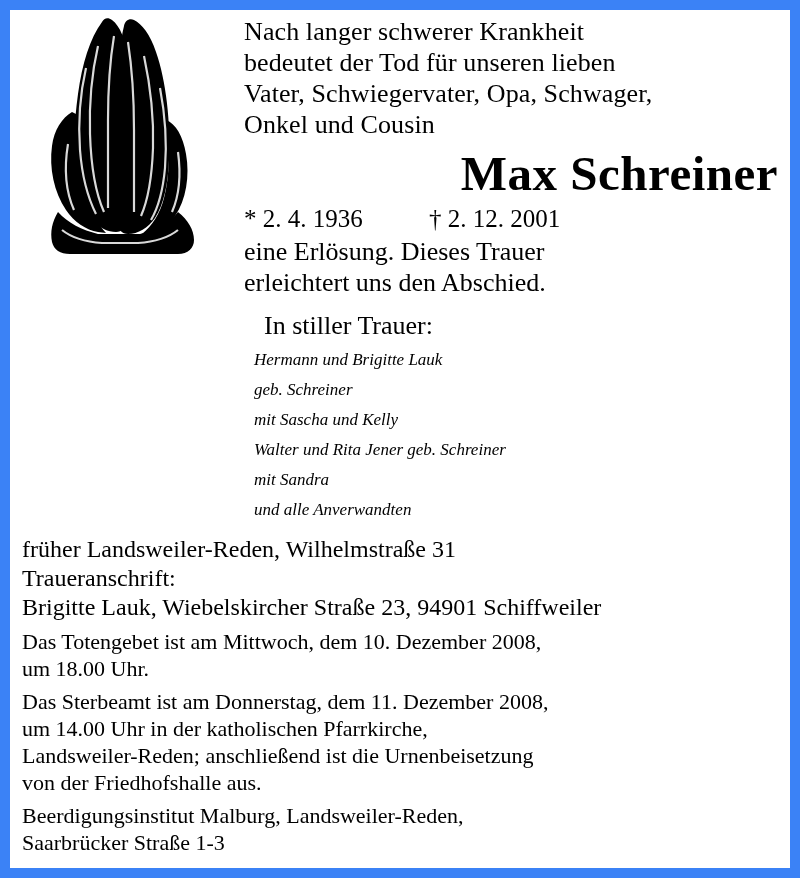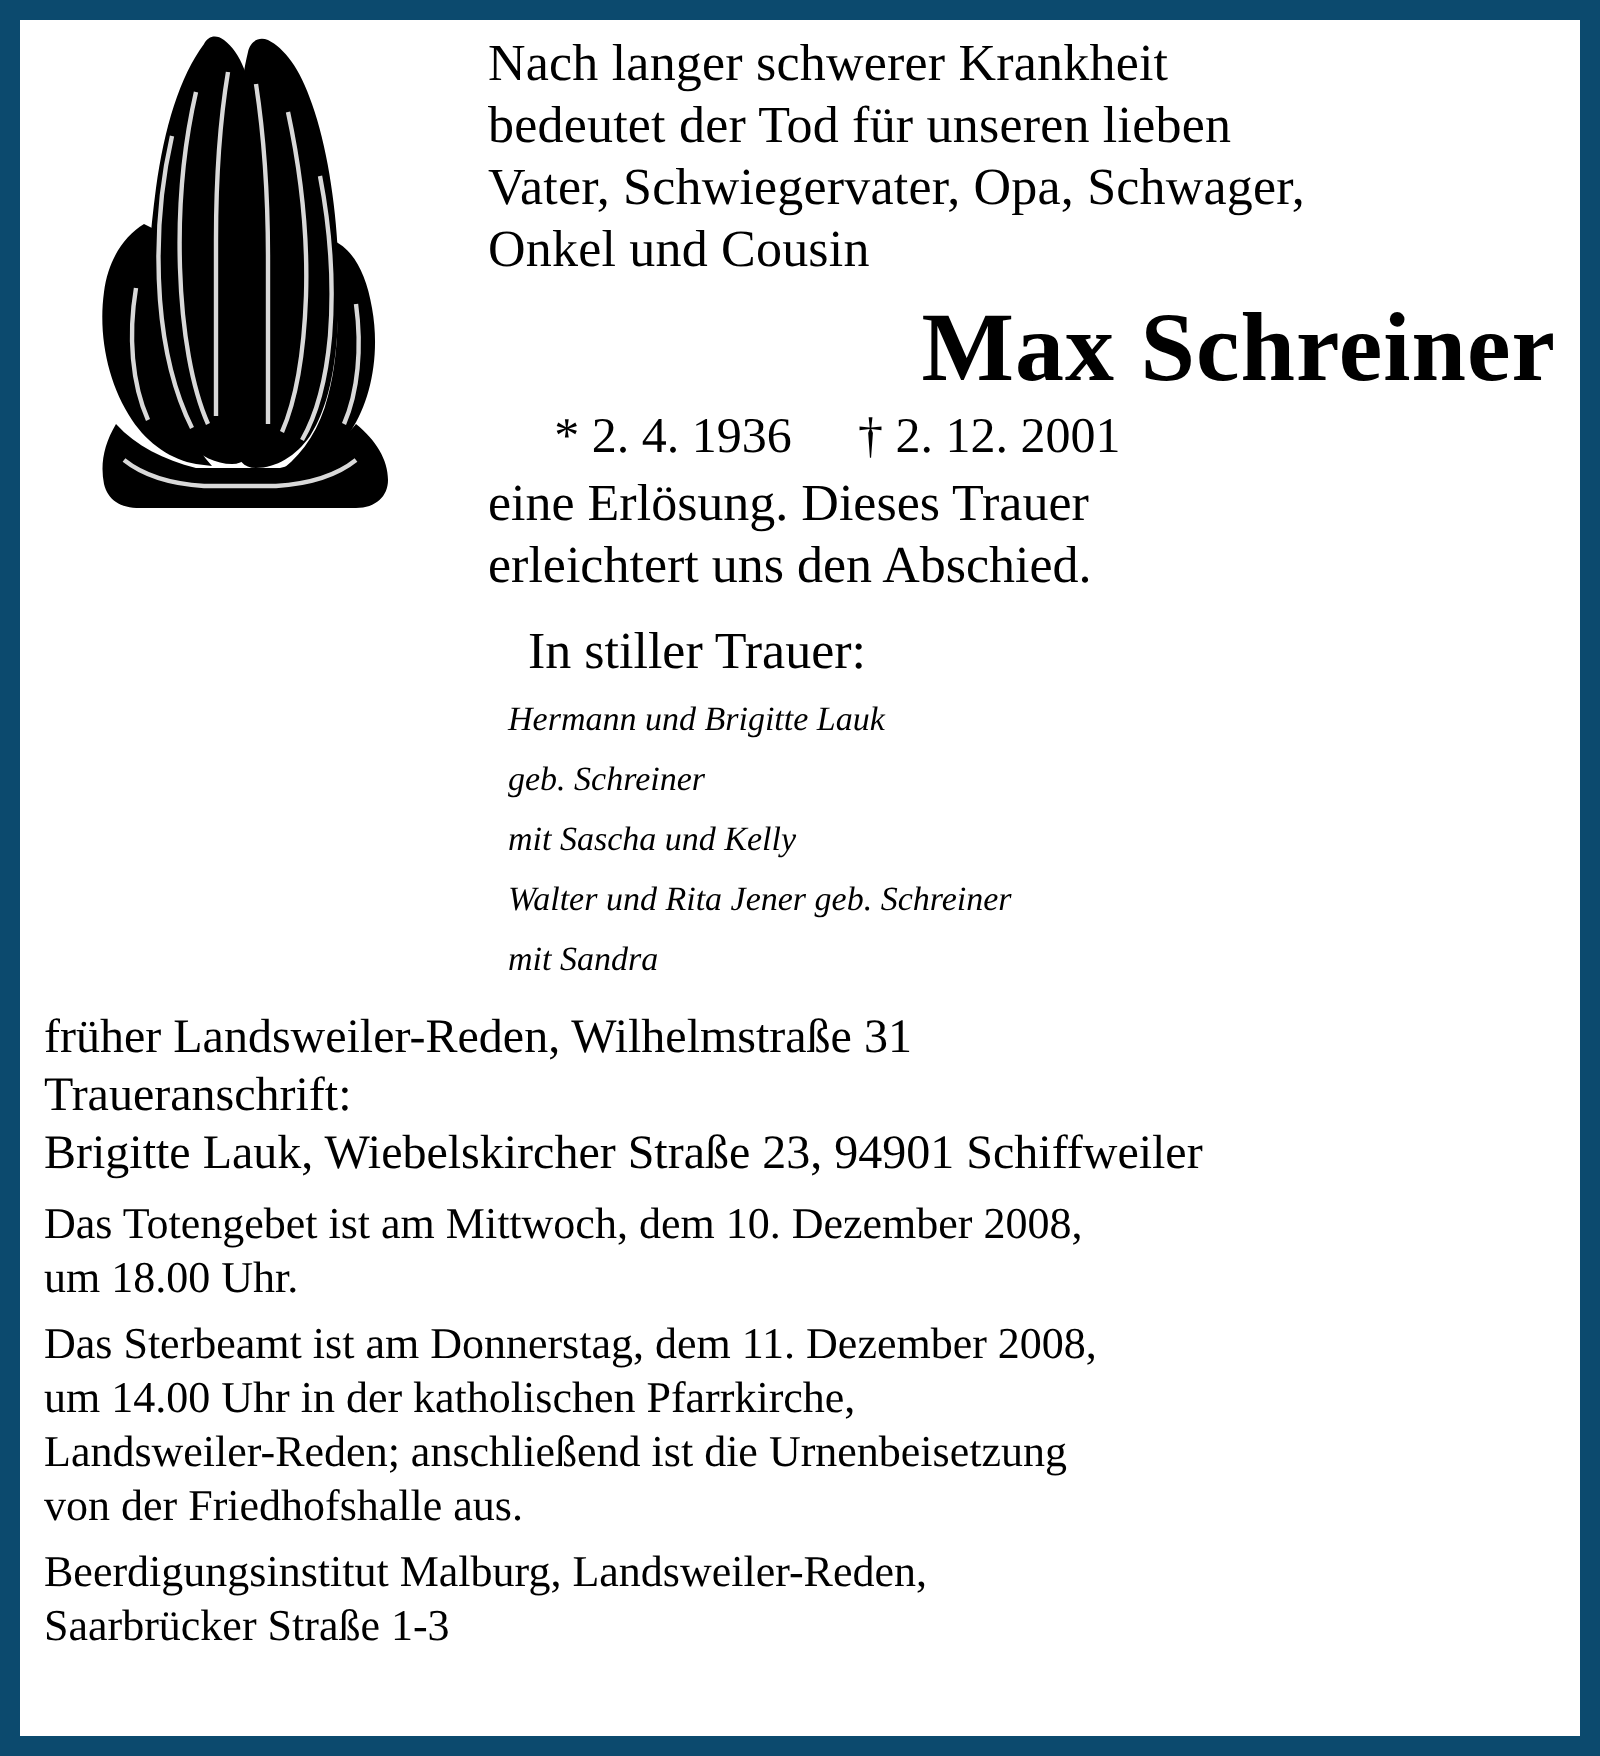--- a/index.html
+++ b/index.html
@@ -7,21 +7,21 @@
     padding: 0;
     background: #ffffff;
   }
   body {
     font-family: "Liberation Serif", serif;
   }
   .page {
     width: 800px;
     height: 878px;
     box-sizing: border-box;
-    background: #0c4a6e;
+    background: #3b82f6;
     padding: 10px 10px 10px 10px;
     position: relative;
     overflow: hidden;
   }
   .card {
     background: #ffffff;
     width: 100%;
     height: 100%;
     box-sizing: border-box;
     position: relative;
@@ -52,21 +52,21 @@
     margin-bottom: 2px;
     letter-spacing: 0.5px;
     text-align: right;
   }
   .dates {
     font-size: 25px;
     line-height: 30px;
     display: flex;
     margin-bottom: 2px;
   }
-  .dates .birth { width: 185px; text-align: center; }
+  .dates .birth { width: 185px; }
   .dates .death { }
   .lead2 {
     font-size: 26px;
     line-height: 31px;
   }
   .trauer {
     font-size: 26px;
     line-height: 31px;
     margin-top: 12px;
     margin-left: 20px;
@@ -157,20 +157,21 @@
       </div>
 
       <div class="trauer">In stiller Trauer:</div>
 
       <div class="mourners">
         <div>Hermann und Brigitte Lauk</div>
         <div>geb. Schreiner</div>
         <div>mit Sascha und Kelly</div>
         <div>Walter und Rita Jener geb. Schreiner</div>
         <div>mit Sandra</div>
+        <div>und alle Anverwandten</div>
       </div>
     </div>
 
     <div class="fullwidth">
       <div class="addr-line">früher Landsweiler-Reden, Wilhelmstraße 31</div>
       <div class="addr-line">Traueranschrift:</div>
       <div class="addr-line">Brigitte Lauk, Wiebelskircher Straße 23, 94901 Schiffweiler</div>
     </div>
 
     <div class="fullwidth block">

